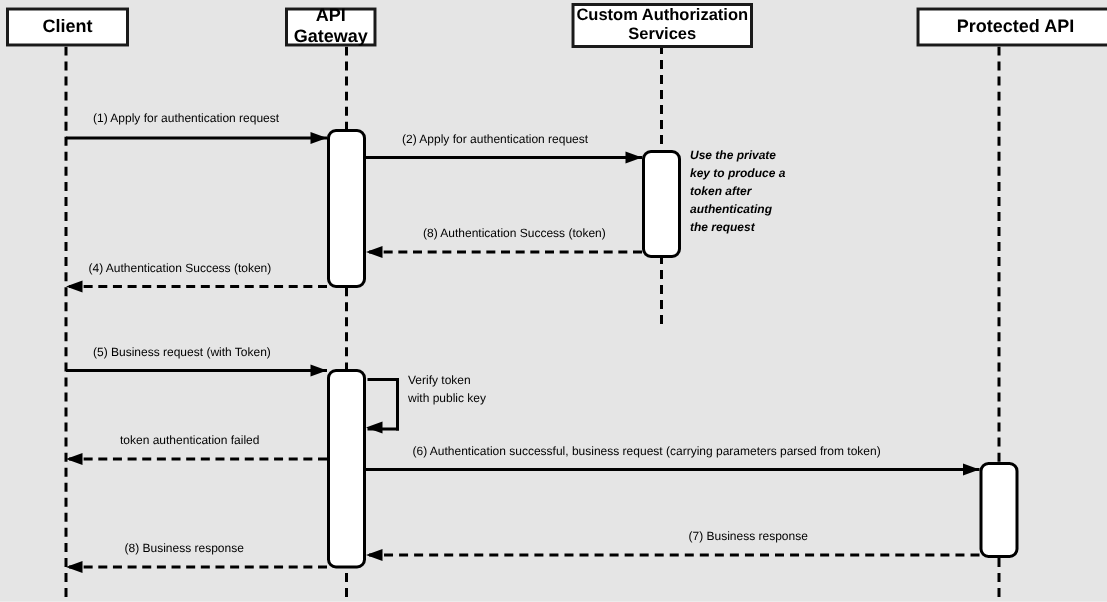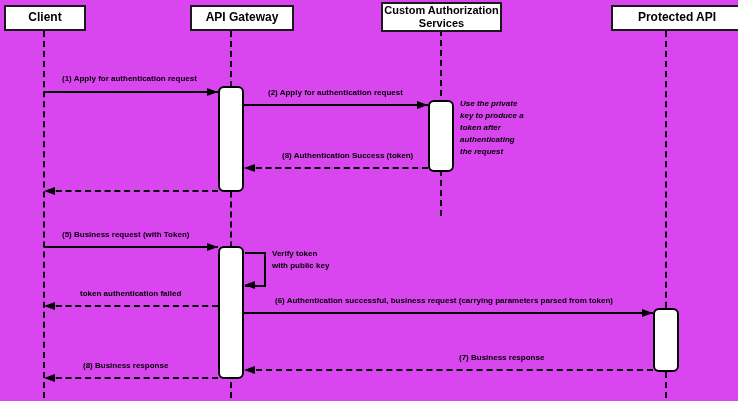--- a/index.html
+++ b/index.html
@@ -3,21 +3,21 @@
 <meta charset="utf-8">
 <style>
   html,body{margin:0;padding:0;}
   body{
     font-family:"Liberation Sans","DejaVu Sans",sans-serif;
     background:#ffffff;
   }
   .canvas{
     position:relative;
     width:738px;height:401px;
-    background:#d946ef;
+    background:#e5e5e5;
     overflow:hidden;
   }
   .actor{
     position:absolute;
     border:2px solid #1a1a1a;
     background:#ffffff;
     display:flex;align-items:center;justify-content:center;
     font-weight:bold;font-size:12px;color:#000;
     text-align:center;line-height:1.15;
     box-sizing:border-box;
@@ -44,21 +44,21 @@
   .arrow{
     position:absolute;width:0;height:0;
     border-top:4px solid transparent;
     border-bottom:4px solid transparent;
     z-index:5;
   }
   .arrow.right{border-left:11px solid #000;}
   .arrow.left{border-right:11px solid #000;}
   .msg-label{
     position:absolute;
-    font-size:8px;font-weight:bold;color:#000;
+    font-size:8px;font-weight:normal;color:#000;
     white-space:nowrap;
     z-index:4;
     line-height:10px;
   }
   .note-text{
     position:absolute;
     font-size:8px;font-weight:bold;color:#000;
     line-height:12px;
     z-index:4;
   }
@@ -76,21 +76,21 @@
 <div class="canvas">
 
   <div class="lifeline" style="left:43px;top:31px;height:367px;"></div>
   <div class="lifeline" style="left:230px;top:31px;height:367px;"></div>
   <div class="lifeline" style="left:440px;top:30px;height:186px;"></div>
   <div class="lifeline" style="left:665px;top:31px;height:367px;"></div>
 
   <div class="actor" style="left:4px;top:5px;width:82px;height:26px;">
     <span>Client</span>
   </div>
-  <div class="actor" style="left:190px;top:5px;width:104px;height:26px;">
+  <div class="actor" style="left:190px;top:5px;width:61px;height:26px;">
     <span>API Gateway</span>
   </div>
   <div class="actor" style="left:381px;top:2px;width:121px;height:30px;font-size:11px;">
     <span>Custom Authorization Services</span>
   </div>
   <div class="actor" style="left:611px;top:5px;width:132px;height:26px;">
     <span>Protected API</span>
   </div>
 
   <div class="activation" style="left:218px;top:86px;height:106px;"></div>
@@ -111,20 +111,21 @@
     <div>key to produce a</div>
     <div>token after</div>
     <div>authenticating</div>
     <div>the request</div>
   </div>
 
   <div class="msg-label" style="left:282px;top:151px;">(8) Authentication Success (token)</div>
   <div class="msg-line dashed" style="left:246px;top:167px;width:182px;"></div>
   <div class="arrow left" style="left:244px;top:164px;"></div>
 
+  <div class="msg-label" style="left:59px;top:174px;">(4) Authentication Success (token)</div>
   <div class="msg-line dashed" style="left:46px;top:190px;width:172px;"></div>
   <div class="arrow left" style="left:44px;top:187px;"></div>
 
   <div class="msg-label" style="left:62px;top:230px;">(5) Business request (with Token)</div>
   <div class="msg-line" style="left:44px;top:246px;width:174px;"></div>
   <div class="arrow right" style="left:207px;top:243px;"></div>
 
   <div class="self-loop" style="left:245px;top:252px;width:21px;height:35px;"></div>
   <div class="arrow left" style="left:244px;top:281px;"></div>
   <div class="msg-label" style="left:272px;top:249px;">Verify token</div>

